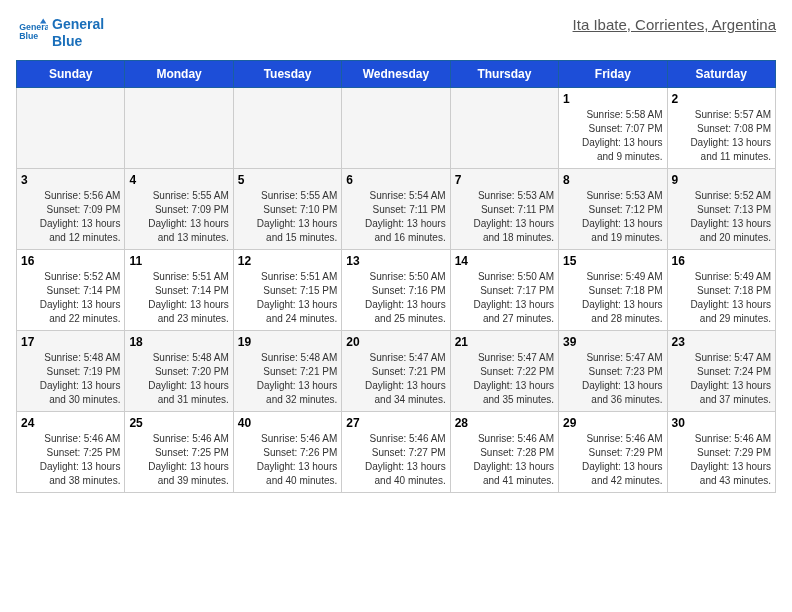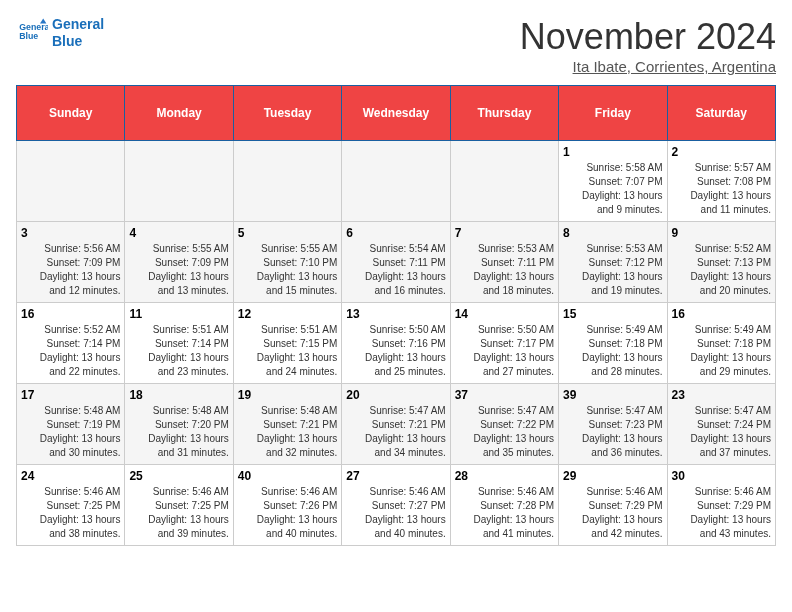--- a/index.html
+++ b/index.html
@@ -43,23 +43,23 @@
       font-size: 15px;
       color: #555;
       text-decoration: underline;
     }
     table {
       width: 100%;
       border-collapse: collapse;
       font-size: 11px;
     }
     th {
-      background-color: #ef4444;
+      background-color: #1d4ed8;
       color: #fff;
-      padding: 20px 4px;
+      padding: 6px 4px;
       text-align: center;
       font-size: 12px;
       border: 1px solid #1a5fa0;
     }
     td {
       border: 1px solid #ccc;
       vertical-align: top;
       padding: 4px;
       width: calc(100% / 7);
       min-height: 80px;
@@ -98,21 +98,20 @@
       <text x="4" y="16" font-family="Arial" font-weight="bold" font-size="11" fill="#1a6fba">General</text>
       <text x="4" y="28" font-family="Arial" font-weight="bold" font-size="11" fill="#1a6fba">Blue</text>
       <polygon points="30,8 38,8 34,2" fill="#2776c6"></polygon>
     </svg>
     <div class="logo-text">
       <div><span>General</span></div>
       <div><span>Blue</span></div>
     </div>
   </div>
   <div class="title-section">
-    <div class="month-title">November 2024</div>
     <div class="location-title">Ita Ibate, Corrientes, Argentina</div>
   </div>
 </div>
 
 <table>
   <thead>
     <tr>
       <th>Sunday</th>
       <th>Monday</th>
       <th>Tuesday</th>
@@ -209,21 +208,21 @@
         </td>
         <td>
           <span class="day-number">19</span>
           <div class="day-info">Sunrise: 5:48 AM<br>Sunset: 7:21 PM<br>Daylight: 13 hours and 32 minutes.</div>
         </td>
         <td>
           <span class="day-number">20</span>
           <div class="day-info">Sunrise: 5:47 AM<br>Sunset: 7:21 PM<br>Daylight: 13 hours and 34 minutes.</div>
         </td>
         <td>
-          <span class="day-number">37</span>
+          <span class="day-number">21</span>
           <div class="day-info">Sunrise: 5:47 AM<br>Sunset: 7:22 PM<br>Daylight: 13 hours and 35 minutes.</div>
         </td>
         <td>
           <span class="day-number">39</span>
           <div class="day-info">Sunrise: 5:47 AM<br>Sunset: 7:23 PM<br>Daylight: 13 hours and 36 minutes.</div>
         </td>
         <td>
           <span class="day-number">23</span>
           <div class="day-info">Sunrise: 5:47 AM<br>Sunset: 7:24 PM<br>Daylight: 13 hours and 37 minutes.</div>
         </td>

